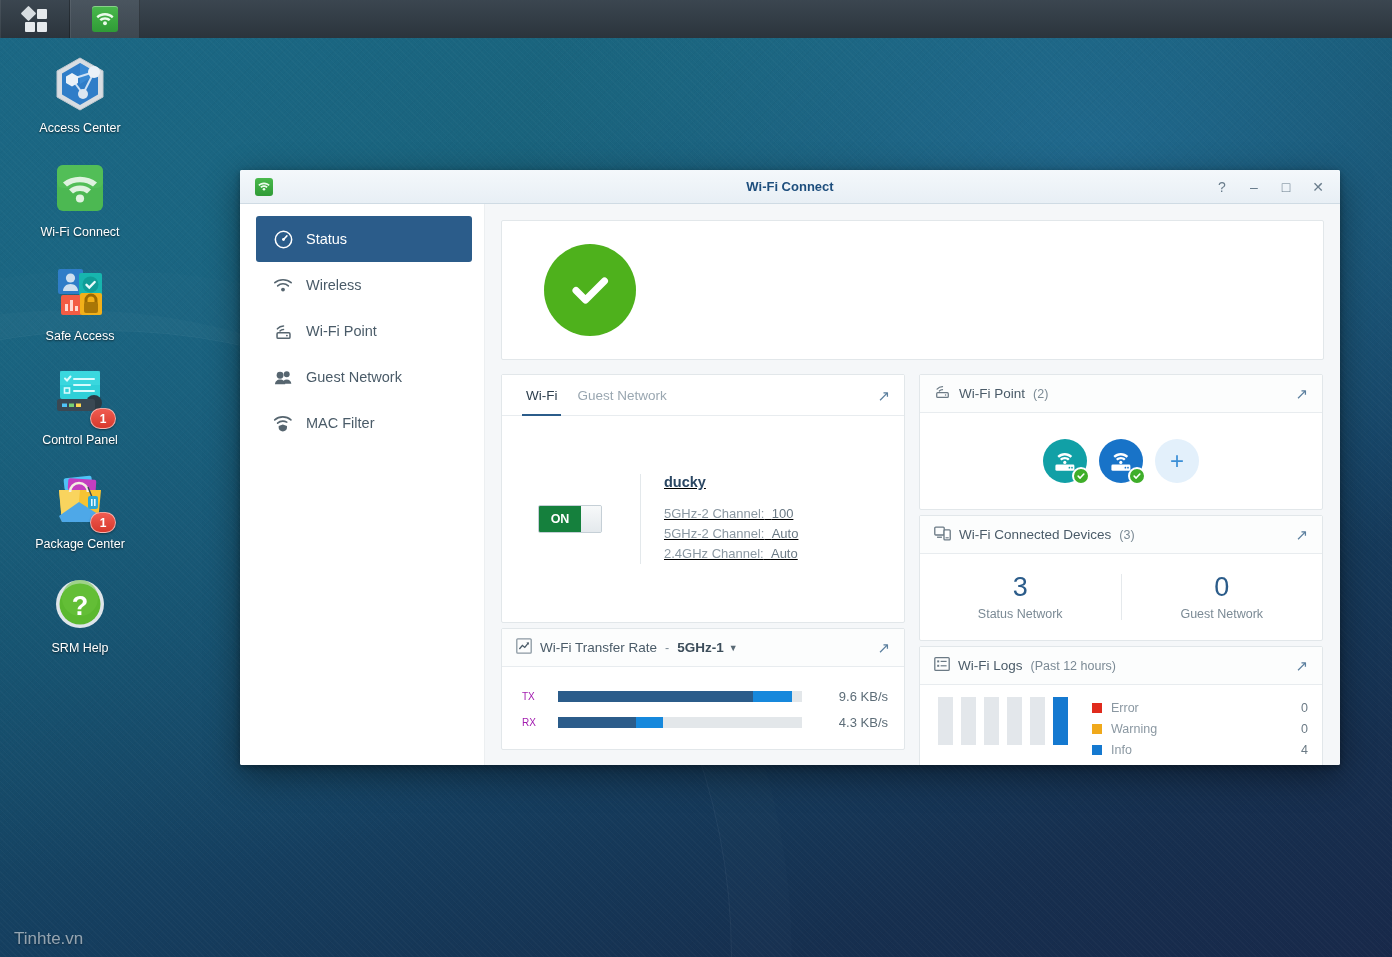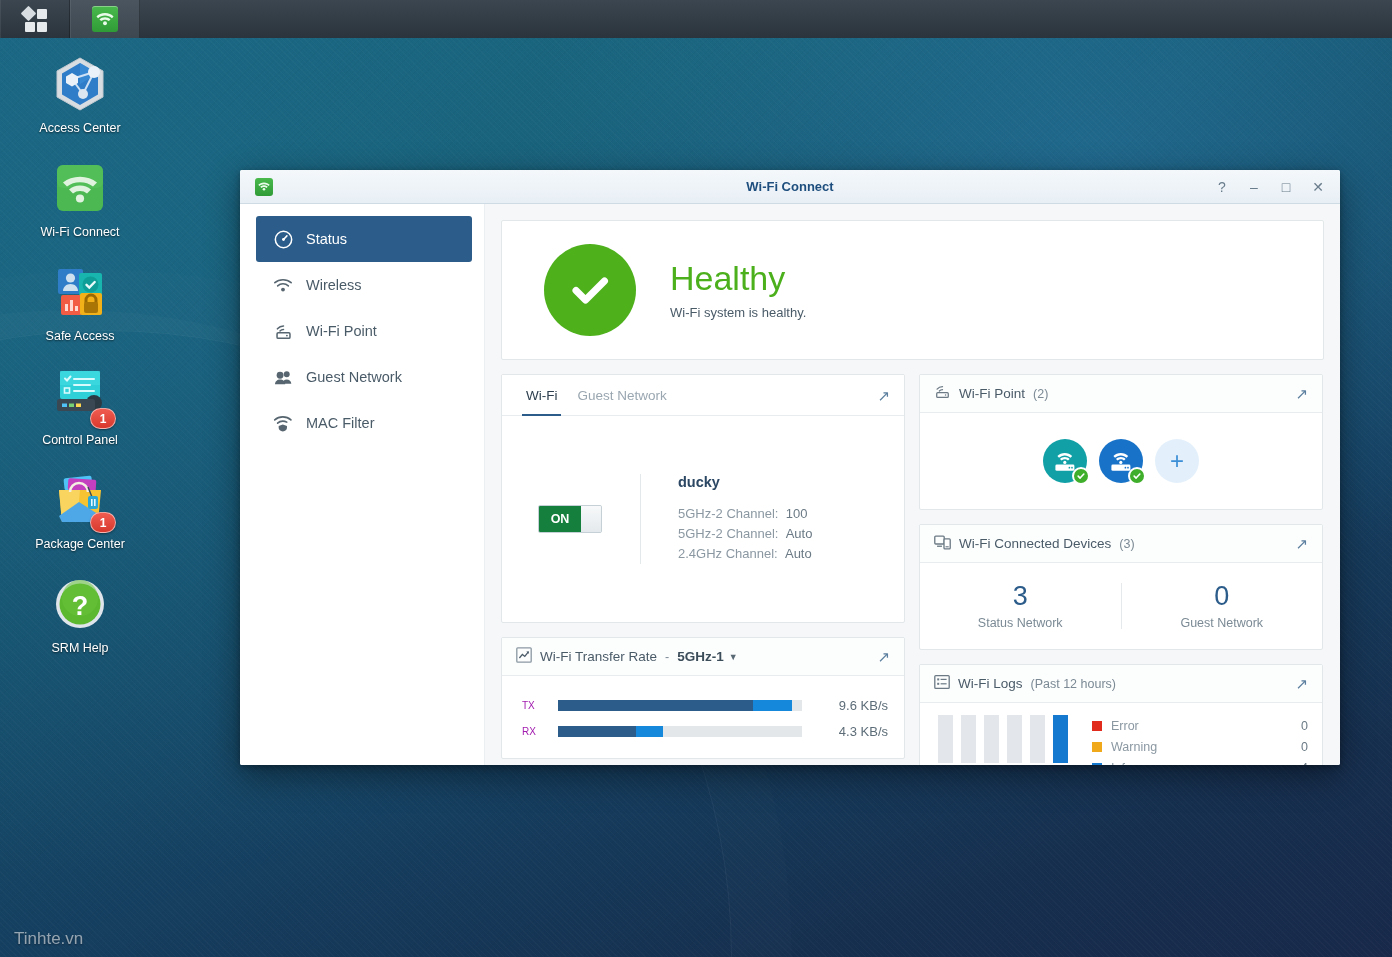--- a/index.html
+++ b/index.html
@@ -151,21 +151,21 @@
     margin-bottom: 14px;
   }
   .health-circle {
     width: 92px; height: 92px; border-radius: 50%; background: #4eb11c;
     display: flex; align-items: center; justify-content: center; flex: none;
   }
   .health-title { font-size: 34px; color: #4bb01b; line-height: 1.1; margin-bottom: 8px; }
   .health-sub { font-size: 13px; color: #4a5b68; }
 
   .grid { display: flex; gap: 14px; }
-  .col { display: flex; flex-direction: column; gap: 14px; }
+  .col { display: flex; flex-direction: column; gap: 5px; }
   .col-left { width: 404px; }
   .col-right { width: 404px; }
 
   
   .tabs { display: flex; align-items: center; height: 41px; padding: 0 0 0 14px; border-bottom: 1px solid #e8ecef; background:#fff;}
   .tab {
     font-size: 13.5px; color: #9aa7b1; padding: 0 10px; height: 41px;
     display: flex; align-items: center; cursor: pointer; position: relative;
   }
   .tab.active { color: #2c3e4d; }
@@ -175,21 +175,21 @@
   .wifi-body { height: 206px; display: flex; align-items: center; padding-left: 36px; }
   .toggle {
     width: 64px; height: 28px; border-radius: 2px; border: 1px solid #c5cfd6;
     background: #eef1f4; display: flex; flex: none; overflow: hidden; cursor: pointer;
   }
   .toggle .on {
     width: 42px; background: #15803d; color: #fff; font-size: 12.5px; font-weight: bold;
     display: flex; align-items: center; justify-content: center;
   }
   .toggle .knob { flex: 1; background: linear-gradient(180deg,#f7f9fa,#e4e9ed); }
-  .wifi-info { margin-left: 38px; padding-left: 37px; border-left: 1px solid #e3e8eb; }
+  .wifi-info { margin-left: 38px; padding-left: 23px; border-left: 1px solid #e3e8eb; text-decoration: underline; }
   .ssid { font-size: 14.5px; font-weight: bold; color: #2b4763; margin-bottom: 14px; }
   .chan { font-size: 13px; color: #8b98a2; line-height: 20px; }
   .chan b { font-weight: normal; color: #6b7a85; }
 
   
   .points { height: 96px; display: flex; align-items: center; justify-content: center; gap: 12px; }
   .pt { width: 44px; height: 44px; border-radius: 50%; position: relative; display:flex;align-items:center;justify-content:center; }
   .pt.teal { background: #11a0a6; }
   .pt.blue { background: #1873c8; }
   .pt .chk {
@@ -464,24 +464,20 @@
 
     </div>
 
     <div class="content">
 
       <div class="card health">
         <div class="health-circle">
           <svg width="54" height="54" viewBox="0 0 54 54">
             <path d="M13 27.5l9.5 9.5L41.5 18" stroke="#fff" stroke-width="7" fill="none" stroke-linecap="round" stroke-linejoin="round"></path>
           </svg>
-        </div>
-        <div>
-          <div class="health-title">Healthy</div>
-          <div class="health-sub">Wi-Fi system is healthy.</div>
         </div>
       </div>
 
       <div class="grid">
 
         <div class="col col-left">
 
           <div class="card">
             <div class="tabs">
               <div class="tab active">Wi-Fi</div>

